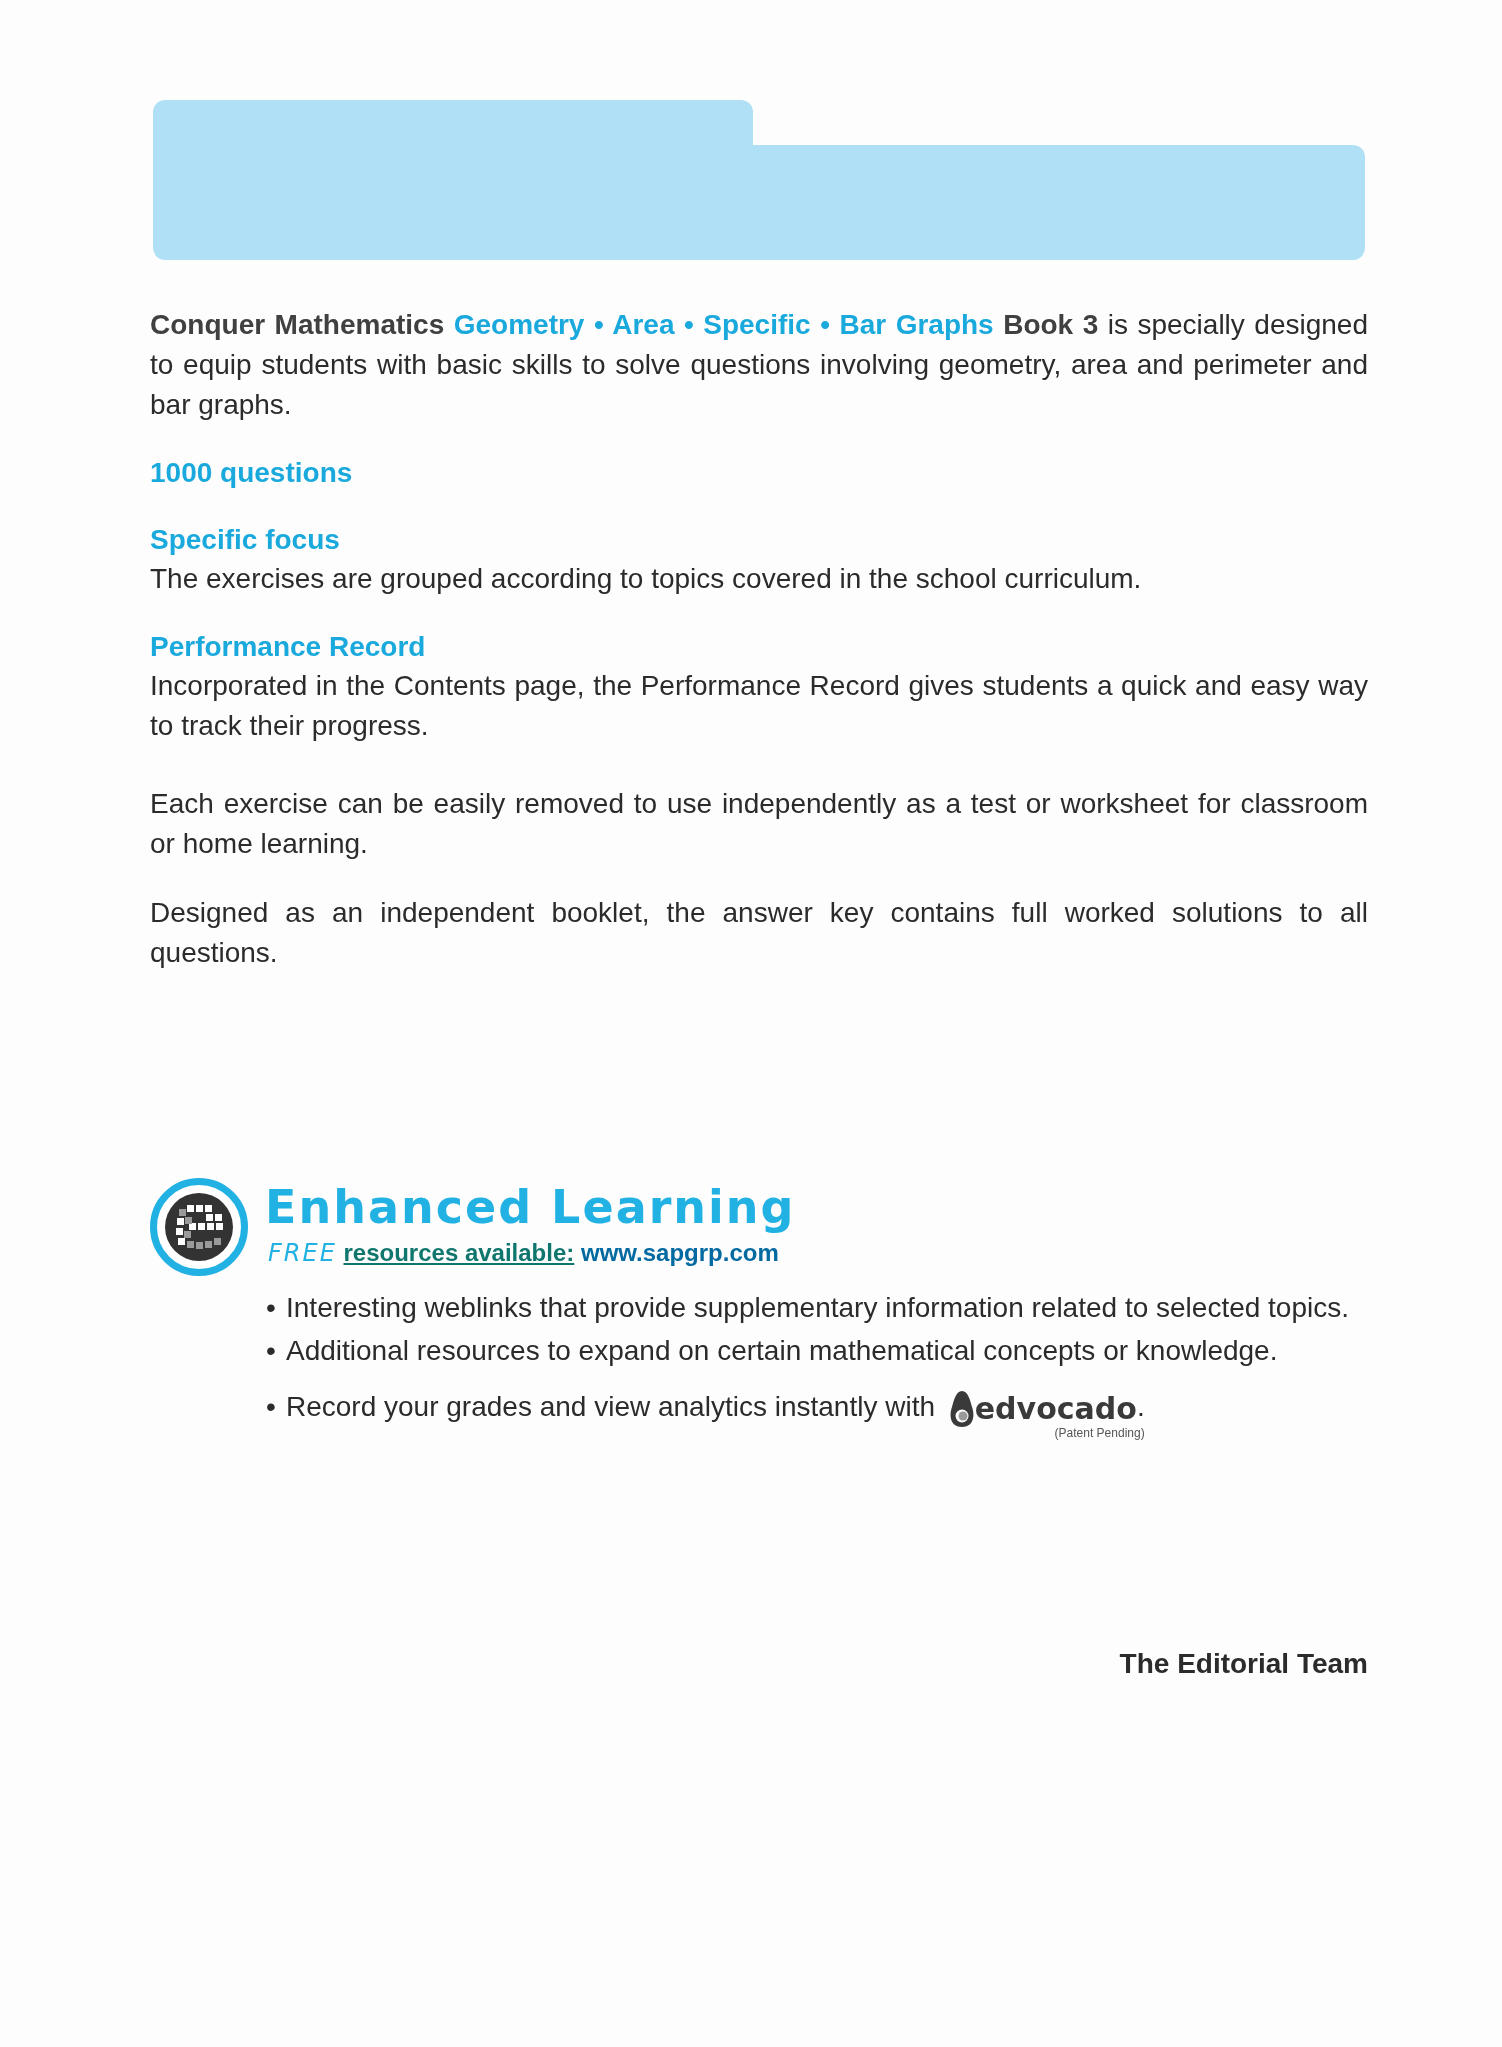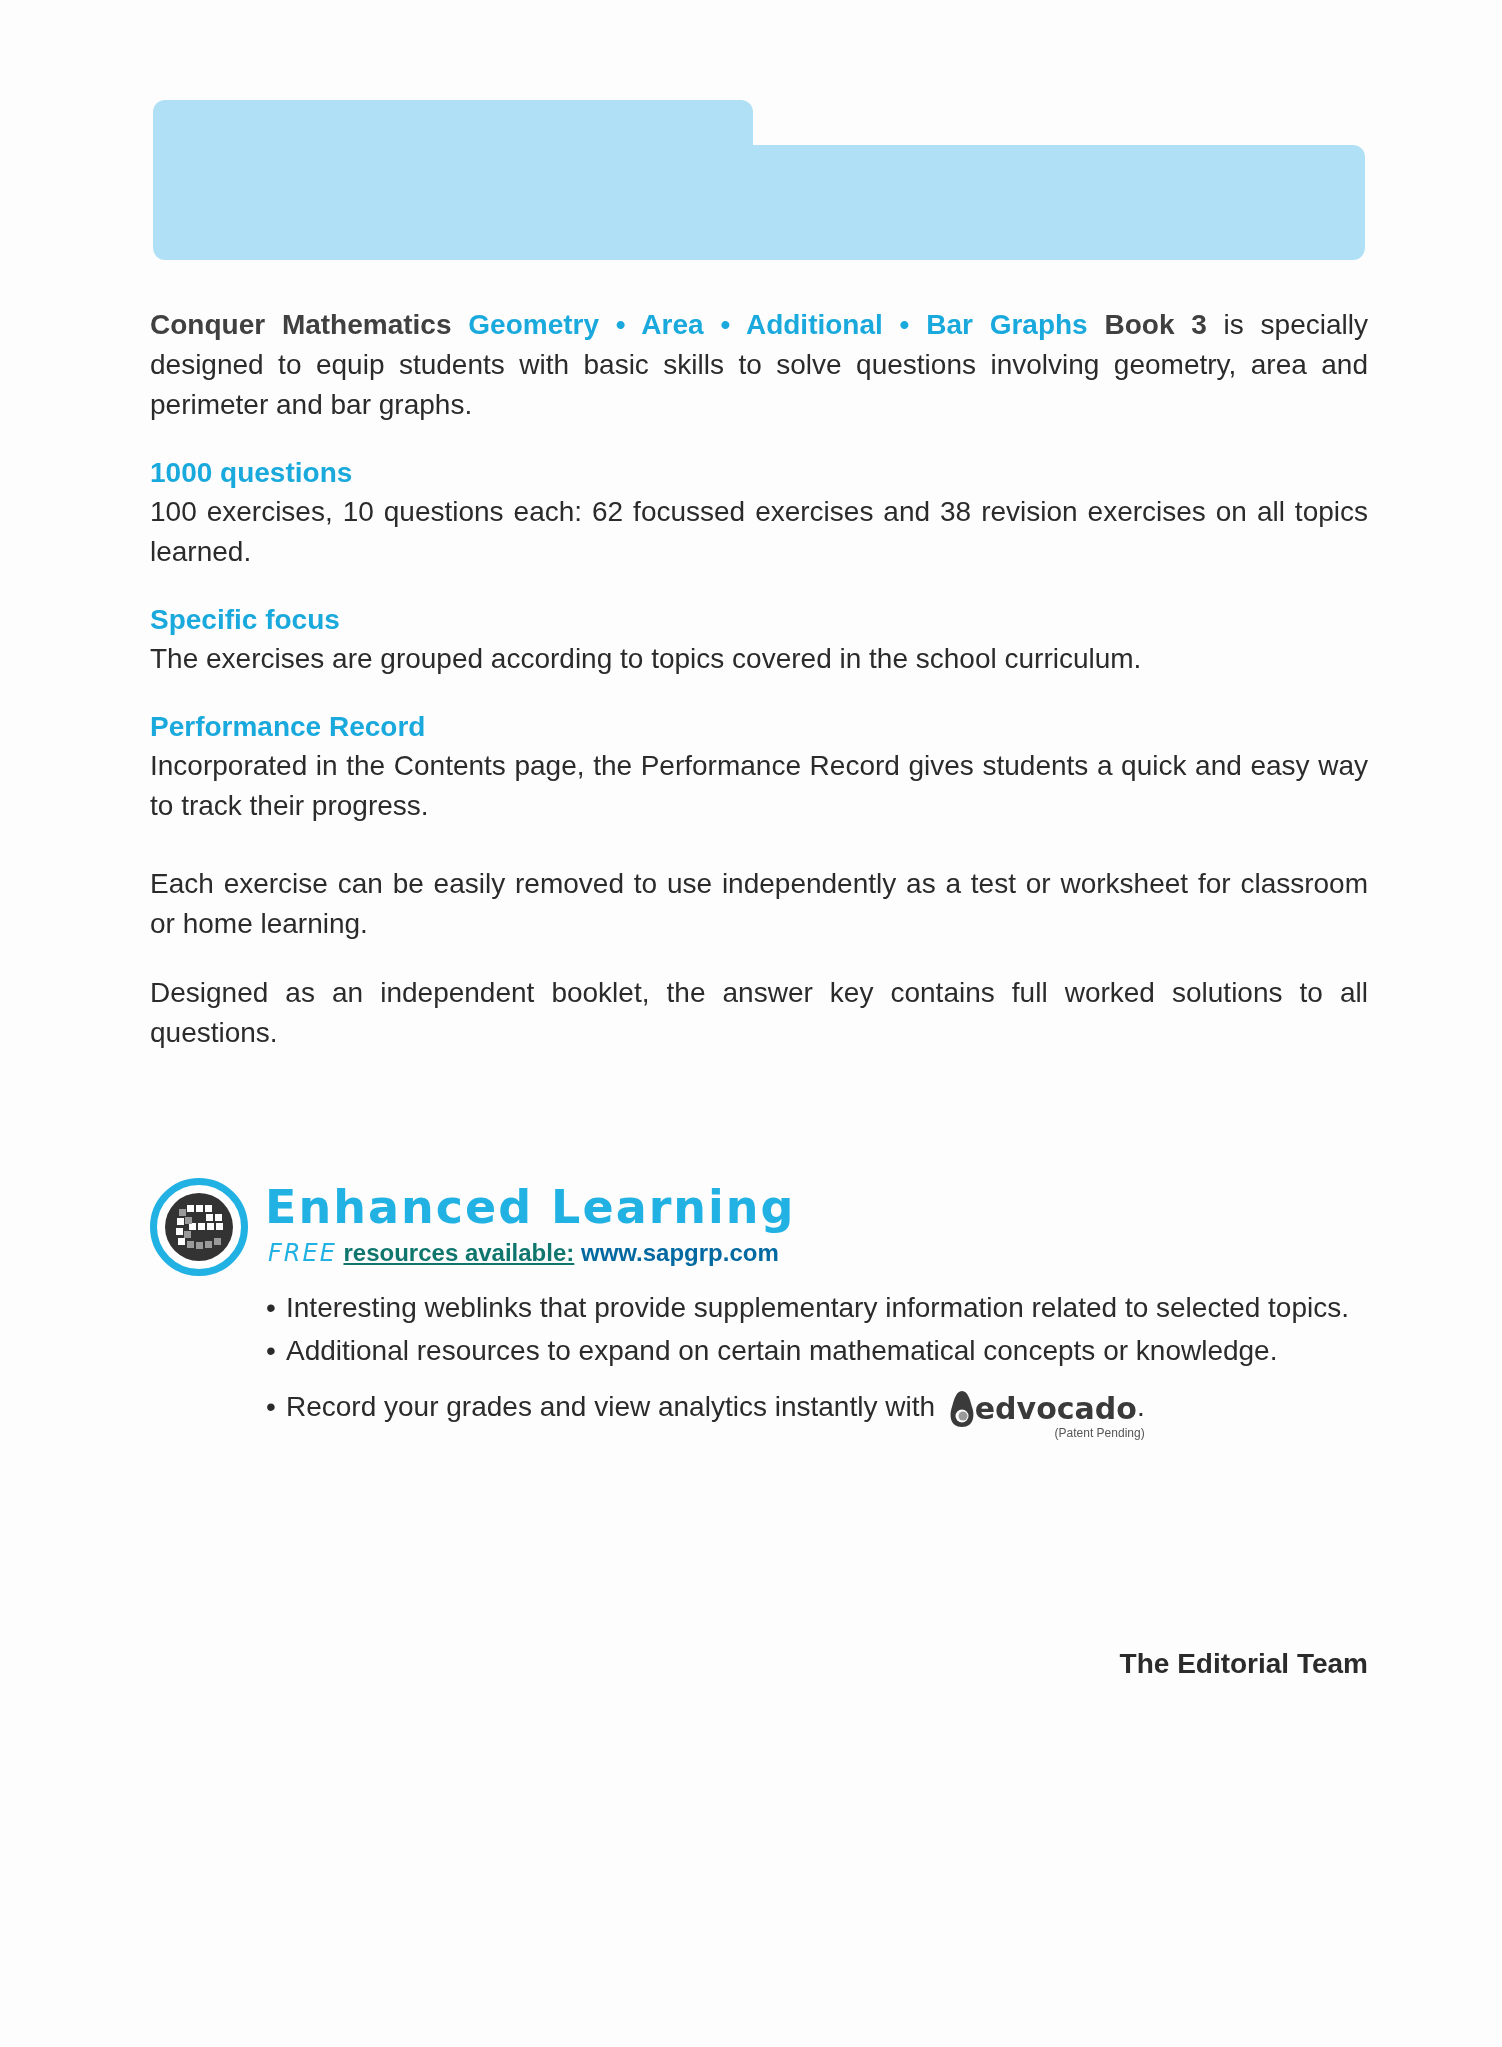--- a/index.html
+++ b/index.html
@@ -234,27 +234,26 @@
 
 <div class="banner">
   <div class="tab-top"></div>
   <div class="tab-notch"></div>
   <div class="body"></div>
 </div>
 
 <div class="content">
   <p class="para intro">
     <span class="strong-dark">Conquer Mathematics</span>
-    <span class="strong-blue">Geometry • Area • Additional • Bar Graphs</span>
+    <span class="strong-blue">Geometry • Area • Specific • Bar Graphs</span>
     <span class="strong-dark">Book 3</span><span> is specially designed to equip students with basic skills to solve questions involving geometry, area and perimeter and bar graphs.</span>
   </p>
 
   <div class="section">
     <p class="section-heading">1000 questions</p>
-    <p class="para">100 exercises, 10 questions each: 62 focussed exercises and 38 revision exercises on all topics learned.</p>
   </div>
 
   <div class="section">
     <p class="section-heading">Specific focus</p>
     <p class="para">The exercises are grouped according to topics covered in the school curriculum.</p>
   </div>
 
   <div class="section">
     <p class="section-heading">Performance Record</p>
     <p class="para">Incorporated in the Contents page, the Performance Record gives students a quick and easy way to track their progress.</p>

